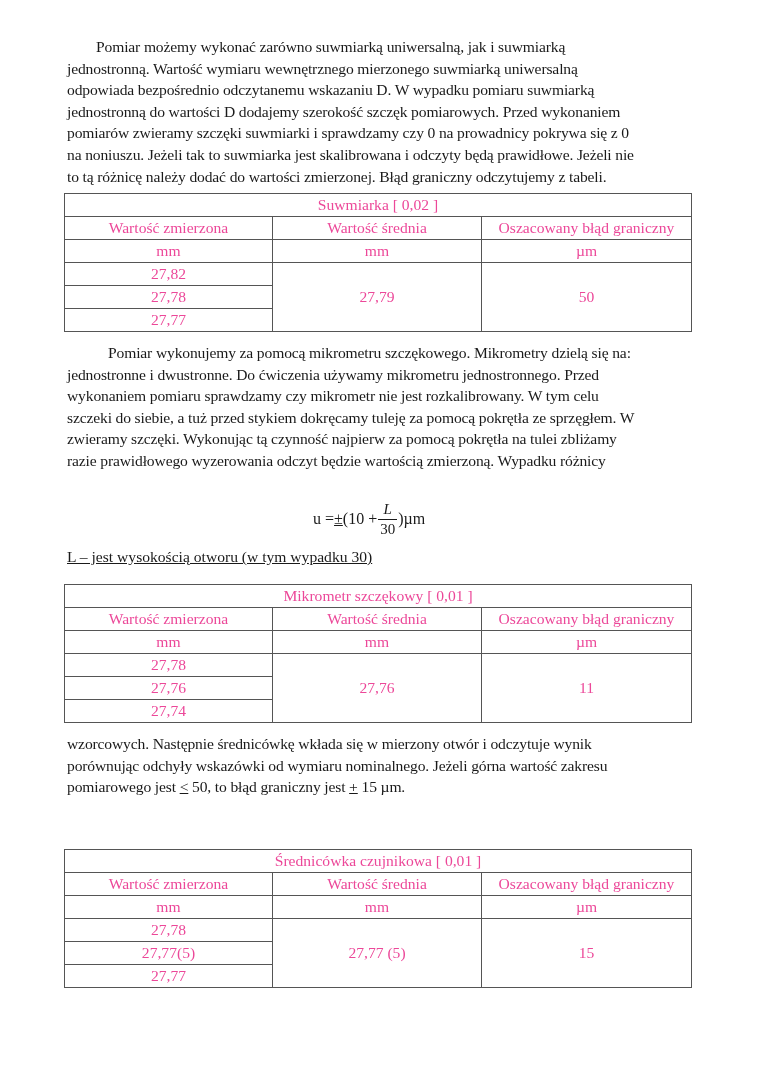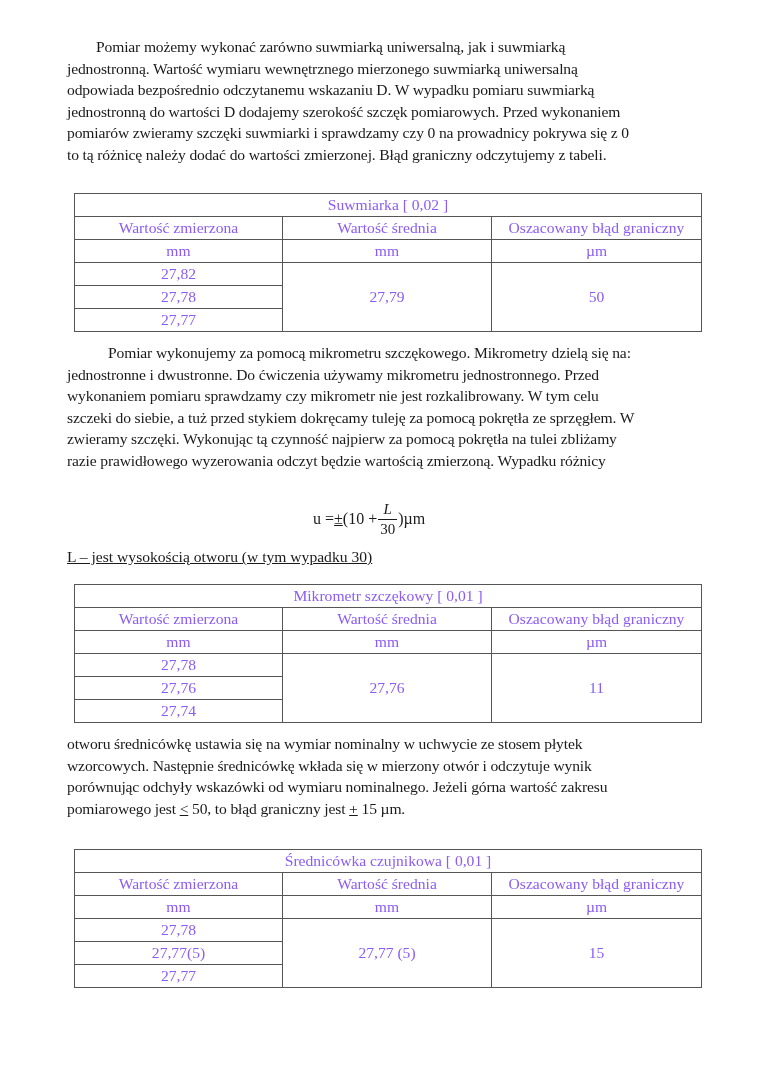--- a/index.html
+++ b/index.html
@@ -19,23 +19,23 @@
   .indent2 { padding-left: 41px; }
   .formula {
     position: absolute; left: 313px; top: 496px; height: 46px;
     font-size: 16px; display: flex; align-items: center; white-space: nowrap;
   }
   .frac { display: inline-flex; flex-direction: column; align-items: center; margin: 0 1px; line-height: 1; }
   .frac .num { font-style: italic; padding: 0 3px 2px 3px; font-size: 15px; }
   .frac .den { border-top: 1px solid #1a1a1a; padding: 2px 2px 0 2px; font-size: 15px; }
   .note { position: absolute; left: 67px; top: 548px; font-size: 15.6px; white-space: nowrap; text-decoration: underline; }
   table.meas {
-    position: absolute; left: 74px; width: 627px;
+    position: absolute; left: 64px; width: 627px;
     border-collapse: collapse; table-layout: fixed;
-    font-size: 15.6px; color: #8b5cf6;
+    font-size: 15.6px; color: #ec4899;
   }
   table.meas td {
     border: 1px solid #555555; text-align: center; vertical-align: middle;
     padding: 0; height: 22px; line-height: 20px; white-space: nowrap;
   }
   col.c1 { width: 208px; }
   col.c2 { width: 209px; }
   col.c3 { width: 210px; }
   u.ul { text-decoration: underline; }
 </style>
@@ -43,20 +43,21 @@
 <body>
 
 <div class="page">
 
   <div class="para" style="top:36px;">
     <span class="line indent1">Pomiar możemy wykonać zarówno  suwmiarką uniwersalną, jak i suwmiarką</span>
     <span class="line">jednostronną. Wartość wymiaru wewnętrznego mierzonego suwmiarką uniwersalną</span>
     <span class="line">odpowiada bezpośrednio odczytanemu wskazaniu D. W wypadku pomiaru suwmiarką</span>
     <span class="line">jednostronną do wartości D dodajemy szerokość szczęk pomiarowych. Przed wykonaniem</span>
     <span class="line">pomiarów zwieramy szczęki suwmiarki i sprawdzamy czy 0 na prowadnicy pokrywa się z 0</span>
+    <span class="line">na noniuszu. Jeżeli tak to suwmiarka jest skalibrowana i odczyty będą prawidłowe. Jeżeli nie</span>
     <span class="line">to tą różnicę należy dodać do wartości zmierzonej. Błąd graniczny odczytujemy z tabeli.</span>
   </div>
 
   <table class="meas" style="top:193px;">
     <colgroup>
         <col class="c1">
         <col class="c2">
         <col class="c3">
       </colgroup>
     <tbody>
@@ -137,21 +138,20 @@
     <tr>
           <td>27,76</td>
         </tr>
     <tr>
           <td>27,74</td>
         </tr>
   </tbody>
     </table>
 
   <div class="para" style="top:733px;">
-    <span class="line">otworu średnicówkę ustawia się na wymiar nominalny w uchwycie ze stosem płytek</span>
     <span class="line">wzorcowych. Następnie średnicówkę wkłada się w mierzony otwór i odczytuje wynik</span>
     <span class="line">porównując odchyły wskazówki od wymiaru nominalnego. Jeżeli górna wartość zakresu</span>
     <span class="line"><span>pomiarowego jest </span><u class="ul">&lt;</u><span> 50, to błąd graniczny jest </span><u class="ul">+</u><span> 15 µm.</span></span>
   </div>
 
   <table class="meas" style="top:849px;">
     <colgroup>
         <col class="c1">
         <col class="c2">
         <col class="c3">

